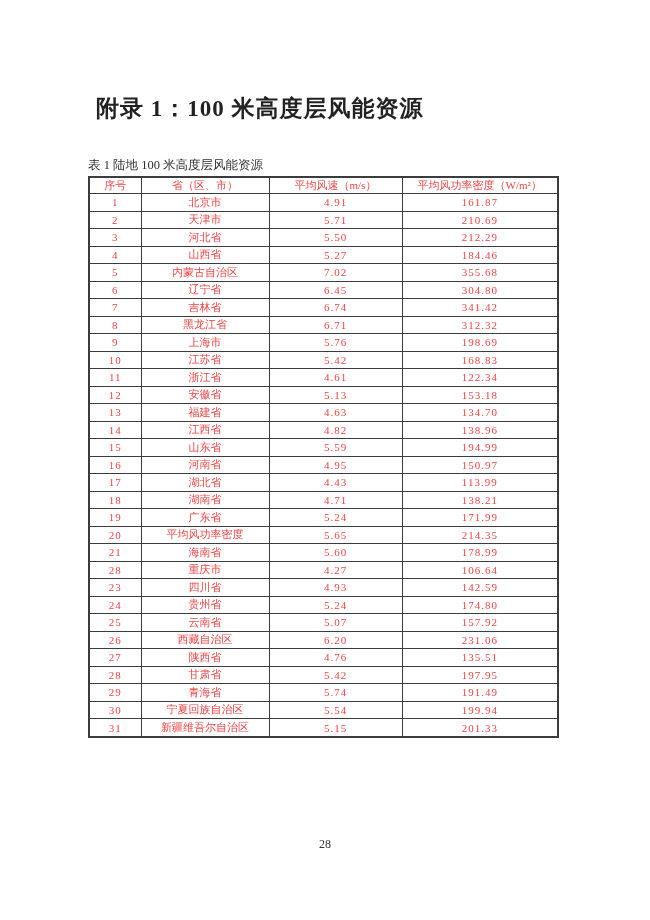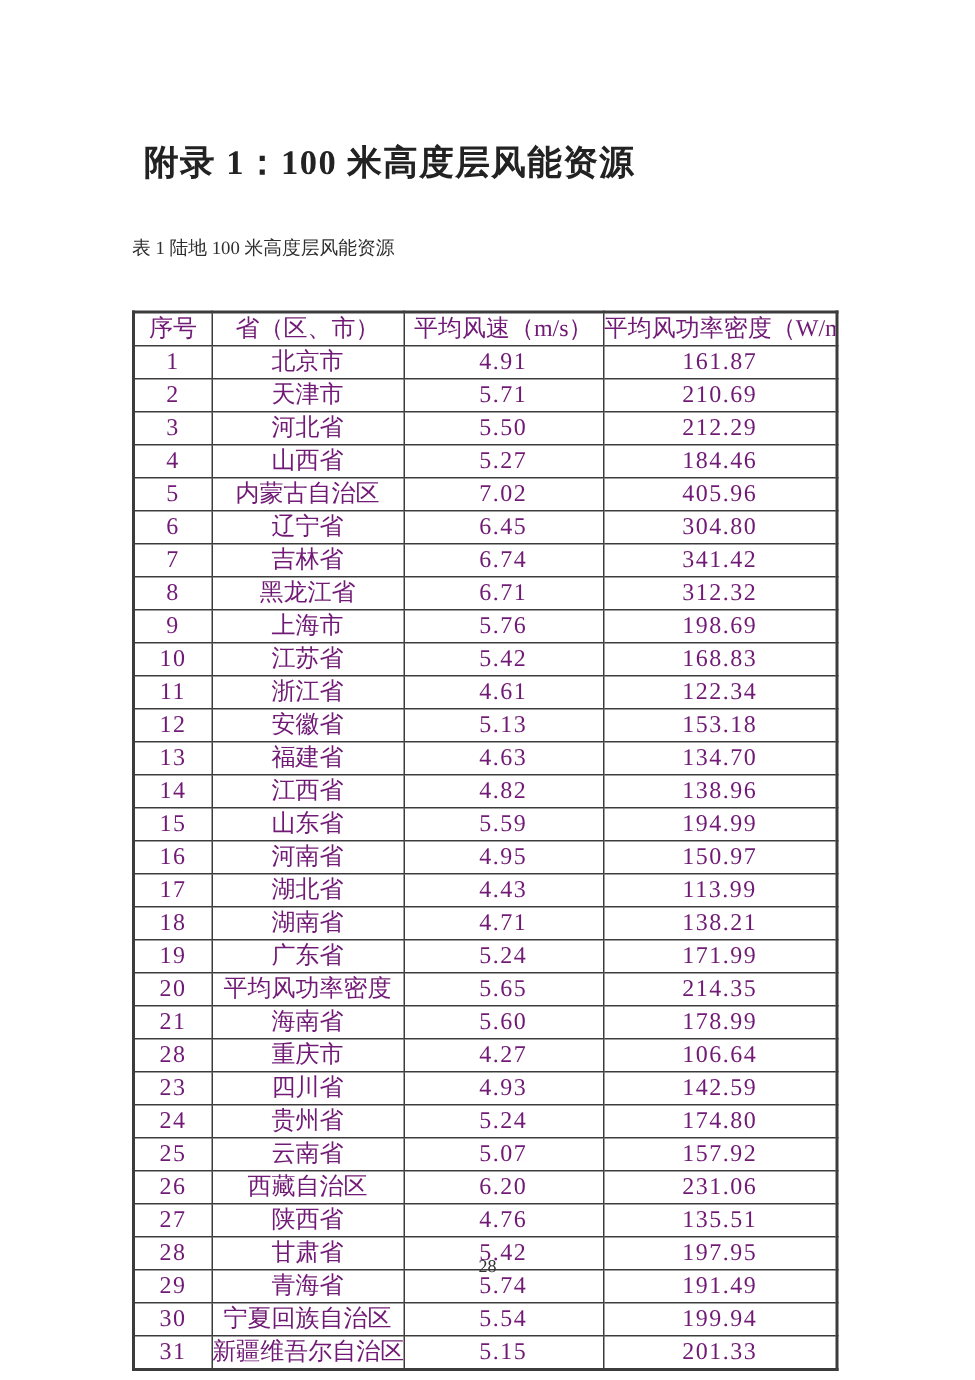--- a/index.html
+++ b/index.html
@@ -37,23 +37,22 @@
     white-space: nowrap;
   }
   table.wind-table {
     position: absolute;
     left: 88px;
     top: 176px;
     width: 469px;
     height: 562px;
     border-collapse: collapse;
     table-layout: fixed;
-    font-size: 16px;
-    color: #701a75;
-    margin-top: 31px;
+    font-size: 11px;
+    color: #ef4444;
   }
   table.wind-table th,
   table.wind-table td {
     border: 1px solid #3c3c3c;
     text-align: center;
     vertical-align: middle;
     padding: 0;
     font-weight: normal;
     overflow: hidden;
     white-space: nowrap;
@@ -120,21 +119,21 @@
         <tr>
           <td class="num">4</td>
           <td>山西省</td>
           <td class="num">5.27</td>
           <td class="num">184.46</td>
         </tr>
         <tr>
           <td class="num">5</td>
           <td>内蒙古自治区</td>
           <td class="num">7.02</td>
-          <td class="num">405.96</td>
+          <td class="num">355.68</td>
         </tr>
         <tr>
           <td class="num">6</td>
           <td>辽宁省</td>
           <td class="num">6.45</td>
           <td class="num">304.80</td>
         </tr>
         <tr>
           <td class="num">7</td>
           <td>吉林省</td>

